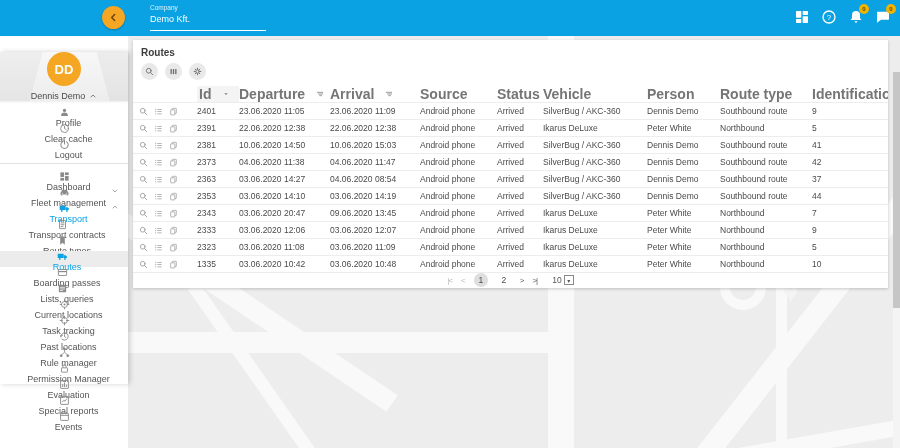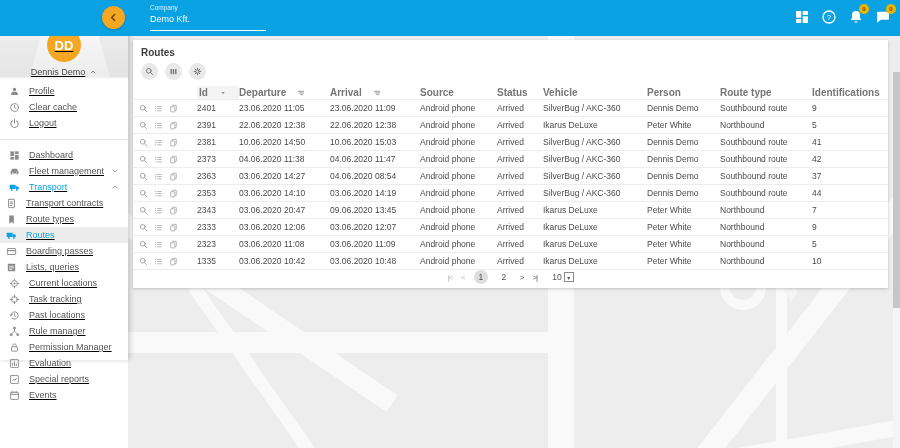--- a/index.html
+++ b/index.html
@@ -21,34 +21,34 @@
   .collapse-btn .ic { width:11px; height:11px; }
   .company-field { position:absolute; left:150px; top:4px; width:116px; color:#fff; }
   .company-label { font-size:6.5px; opacity:.85; }
   .company-value { font-size:9px; margin-top:3px; padding-bottom:6px; border-bottom:1px solid #fff; }
   .topbar-icons { position:absolute; right:9px; top:9px; display:flex; gap:11px; }
   .tb-icon { position:relative; width:16px; height:16px; color:#fff; }
   .tb-icon .badge { position:absolute; top:-5px; right:-5px; min-width:10px; height:10px; border-radius:50%;
     background:#f0b400; color:#5a4500; font-size:6px; font-weight:bold; display:flex; align-items:center; justify-content:center; }
 
   
-  .sidebar { position:absolute; top:28px; left:0; width:128px; height:332px; background:#fff;
-    box-shadow:2px 0 5px rgba(0,0,0,.18); z-index:4; display:flex; flex-direction:column;text-decoration:underline; }
+  .sidebar { position:absolute; top:52px; left:0; width:128px; height:332px; background:#fff;
+    box-shadow:2px 0 5px rgba(0,0,0,.18); z-index:4; display:flex; flex-direction:column; }
   .user-block { height:70px; display:flex; flex-direction:column; align-items:center; justify-content:center; gap:5px;
     background:
       linear-gradient(105deg, rgba(0,0,0,.035) 30%, transparent 30.5%),
       linear-gradient(255deg, rgba(0,0,0,.045) 22%, transparent 22.5%),
       linear-gradient(180deg,#f7f7f7,#ededed);
     box-shadow:0 1px 2px rgba(0,0,0,.08); }
   .avatar { width:34px; height:34px; border-radius:50%; background:#f5a623; color:#fff; font-weight:bold;
     font-size:13px; display:flex; align-items:center; justify-content:center; }
   .user-name-row { display:flex; align-items:center; gap:4px; font-size:9px; color:#4a4a4a; }
   .user-name-row .ic { width:8px; height:8px; color:#6e6e6e; }
   .acct-menu { padding:6px 0 4px; }
-  .menu-item { position:relative; display:flex; align-items:center; height:16px; padding-left:9px; }
+  .menu-item { position:relative; display:flex; align-items:center; height:16px; padding-left:9px;flex-direction:column; }
   .menu-item .mi-icon { width:11px; height:11px; margin-right:9px; color:#8a8a8a; flex:none; }
   .menu-item .label { font-size:9px; color:#555; white-space:nowrap; }
   .menu-divider { border:none; border-top:1px solid #e2e2e2; margin:4px 0; }
   .main-menu { padding-top:3px; }
   .menu-item.indent { padding-left:6px; }
   .menu-item.active .label, .menu-item.active .mi-icon,
   .menu-item.selected .label, .menu-item.selected .mi-icon { color:#0aa2e3; }
   .menu-item.selected { background:#ececec; }
   .menu-item .chev { position:absolute; right:9px; width:8px; height:8px; color:#9e9e9e; }
 
@@ -63,21 +63,21 @@
   .card { position:absolute; left:5px; top:4px; width:755px; height:248px; background:#fff;
     box-shadow:0 1px 3px rgba(0,0,0,.2); display:flex; flex-direction:column; }
   .card-title { font-size:10px; font-weight:bold; color:#3c3c3c; padding:7px 8px 3px; }
   .toolbar { display:flex; gap:7px; padding:2px 8px 6px; }
   .tool-btn { width:17px; height:17px; border-radius:50%; background:#e9e9e9; color:#6f6f6f;
     display:flex; align-items:center; justify-content:center; }
   .tool-btn .ic { width:9px; height:9px; }
 
   .grid-row { display:grid; grid-template-columns:64px 42px 91px 90px 77px 46px 104px 73px 92px 1fr; align-items:center; }
   .grid-row.head { height:16px; }
-  .th { font-size:10px; font-weight:bold; color:#757575; display:flex; align-items:center; gap:11px;
+  .th { font-size:14px; font-weight:bold; color:#757575; display:flex; align-items:center; gap:11px;
     height:100%; padding-right:4px; white-space:nowrap; overflow:hidden; }
   .th.sorted { background:#f4f4f4; padding-left:2px; }
   .th .ic { width:8px; height:8px; color:#777; flex:none; }
   .tr { height:17px; border-top:1px solid #ededed; }
   .td { font-size:8.5px; color:#4a4a4a; white-space:nowrap; overflow:hidden; padding-right:4px; }
   .td.actions { display:flex; align-items:center; gap:6px; padding-left:6px; }
   .td.actions .ic { width:9px; height:9px; color:#9e9e9e; }
   .rows-wrap { border-bottom:1px solid #ededed; }
 
   .pagination { margin-top:auto; margin-bottom:4px; display:flex; align-items:center; justify-content:center; gap:9px; font-size:8.5px; color:#555; }

